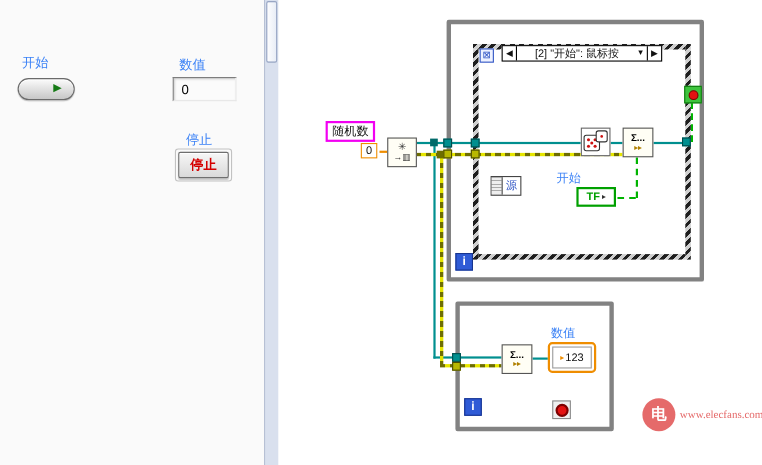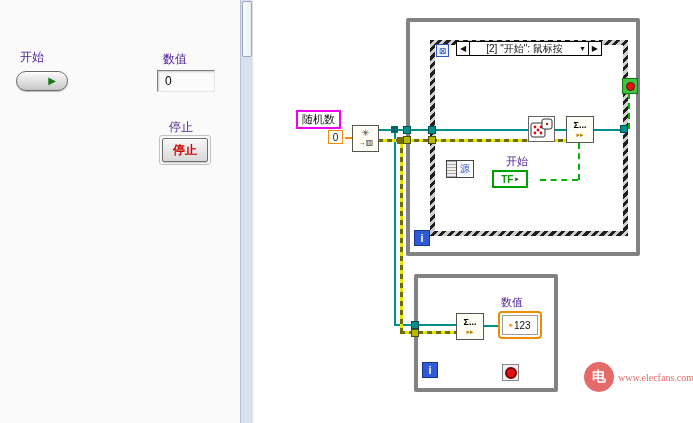--- a/index.html
+++ b/index.html
@@ -1,19 +1,19 @@
 <!DOCTYPE html>
 <html><head>
 <meta charset="utf-8">
 <style>
   html,body{margin:0;padding:0;background:#fff;}
   .stage{position:relative;width:693px;height:423px;background:#fff;overflow:hidden;
          font-family:"Liberation Sans","DejaVu Sans",sans-serif;}
   .abs{position:absolute;}
-  .lbl{font-size:11px;color:#4c1d95;white-space:nowrap;}
+  .lbl{font-size:11px;color:#3b82f6;white-space:nowrap;}
 
   
   .front{left:0;top:0;width:240px;height:423px;background:#fafafa;}
   .btn-start{width:52px;height:20px;border:1px solid #6a6a6a;border-radius:10px;
     background:linear-gradient(#fbfbfb,#c7c7c7);box-shadow:0 1px 1px rgba(0,0,0,.25),inset 0 1px 0 #fff;
     display:flex;align-items:center;justify-content:flex-end;padding-right:11px;box-sizing:border-box;}
   .btn-start .glyph{color:#157a15;font-size:10px;line-height:1;}
   .num-display{width:58px;height:22px;background:#fbfbfb;border:1px solid;
     border-color:#7d7d7d #e6e6e6 #e6e6e6 #7d7d7d;box-shadow:inset 1px 1px 2px rgba(0,0,0,.18);
     font-size:12px;display:flex;align-items:center;padding-left:7px;box-sizing:border-box;color:#000;}
@@ -177,21 +177,21 @@
       <circle cx="17" cy="6" r="1.2" fill="#cc1111"></circle>
     </svg>
   </div>
 
   <div class="abs node-icon" style="left:566px;top:116px;width:28px;height:27px">
     <span style="font-size:9px;font-weight:bold">Σ...</span>
     <span style="font-size:7px;color:#b08000">▸▸</span>
   </div>
 
   <div class="abs lbl" style="left:506px;top:154px">开始</div>
-  <div class="abs tf-term" style="left:492px;top:170px">
+  <div class="abs tf-term" style="left:524px;top:170px">
     <span class="tf">TF</span>
     <span class="arr">▸</span>
   </div>
 
   <div class="abs iter" style="left:414px;top:230px">
     <span>i</span>
   </div>
 
   <div class="abs stop-term-green" style="left:622px;top:78px">
     <div class="stop-dot"></div>

